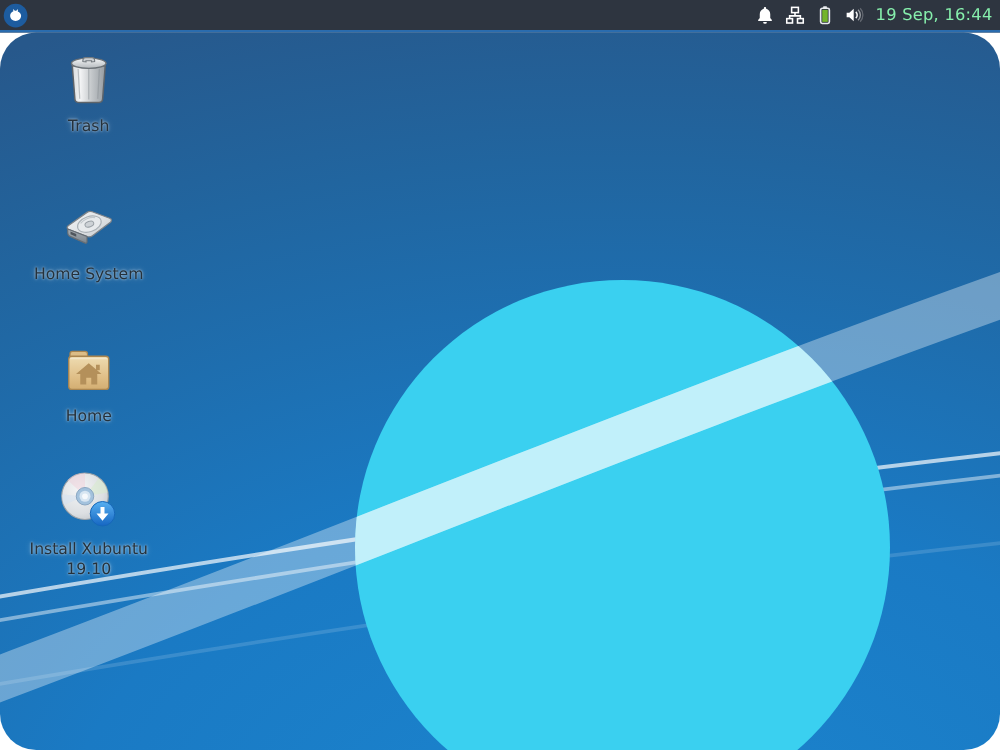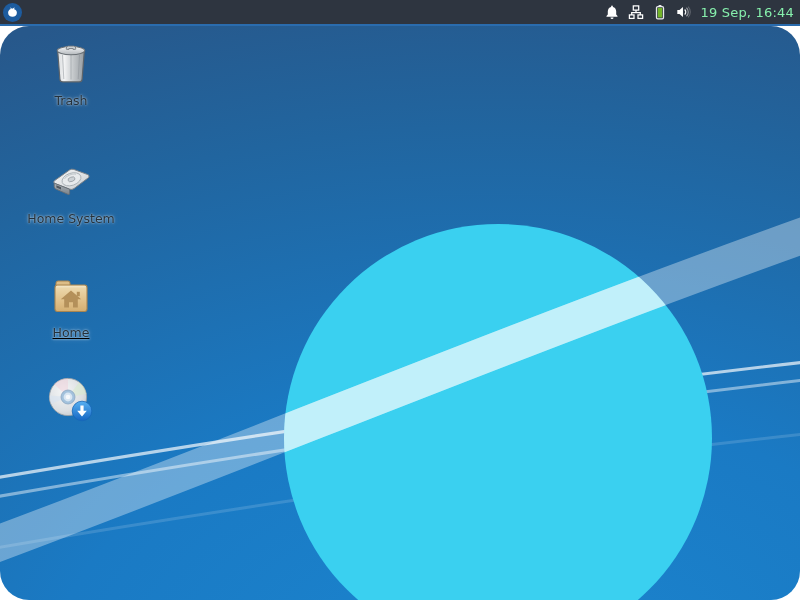--- a/index.html
+++ b/index.html
@@ -24,21 +24,21 @@
   .wallpaper-svg{position:absolute;left:0;top:0;width:100%;height:100%;display:block;}
 
   
   .icon-cell{position:absolute;left:16px;width:110px;display:flex;flex-direction:column;
     align-items:center;cursor:pointer;}
   .icon-cell svg{display:block;}
   .icon-label{margin-top:7px;font-size:12.5px;line-height:1.25;color:#25313b;text-align:center;
     text-shadow:0 0 2px rgba(255,255,255,.75), 0 0 5px rgba(255,255,255,.35);}
   .cell-trash{top:12px;}
   .cell-fs{top:130px;}
-  .cell-home{top:244px;text-decoration:underline;}
+  .cell-home{top:244px;}
   .cell-install{top:350px;}
 </style>
 </head>
 <body>
 
 <div class="screen">
 
   <div class="panel">
     <div class="whisker-btn">
       <span class="whisker-circle">
@@ -188,16 +188,17 @@
         <circle cx="21" cy="21" r="18.6" fill="url(#disc)" stroke="#9aa1a7" stroke-width="0.9"></circle>
         <path d="M21 21 L7 8 A18.6 18.6 0 0 1 21 2.4 Z" fill="#f0ccd8" opacity="0.45"></path>
         <path d="M21 21 L39.4 18 A18.6 18.6 0 0 0 32 6.5 Z" fill="#d5ecca" opacity="0.5"></path>
         <path d="M21 21 L4 28 A18.6 18.6 0 0 1 2.4 19.5 Z" fill="#d3e2f2" opacity="0.5"></path>
         <circle cx="21" cy="21" r="7" fill="#a3c2dd" stroke="#8ba7c2" stroke-width="0.8"></circle>
         <circle cx="21" cy="21" r="4.4" fill="#d8e6f2"></circle>
         <circle cx="21" cy="21" r="2.3" fill="#f6f9fc"></circle>
         <circle cx="35" cy="35" r="9.8" fill="url(#badge)" stroke="#1767b8" stroke-width="0.8"></circle>
         <path d="M33.4 29.5 h3.2 v5.2 h3.2 L35 40.5 l-4.8 -5.8 h3.2 z" fill="#ffffff"></path>
       </svg>
+      <div class="icon-label">Install Xubuntu 19.10</div>
     </div>
 
   </div>
 </div>
 
 </body></html>

